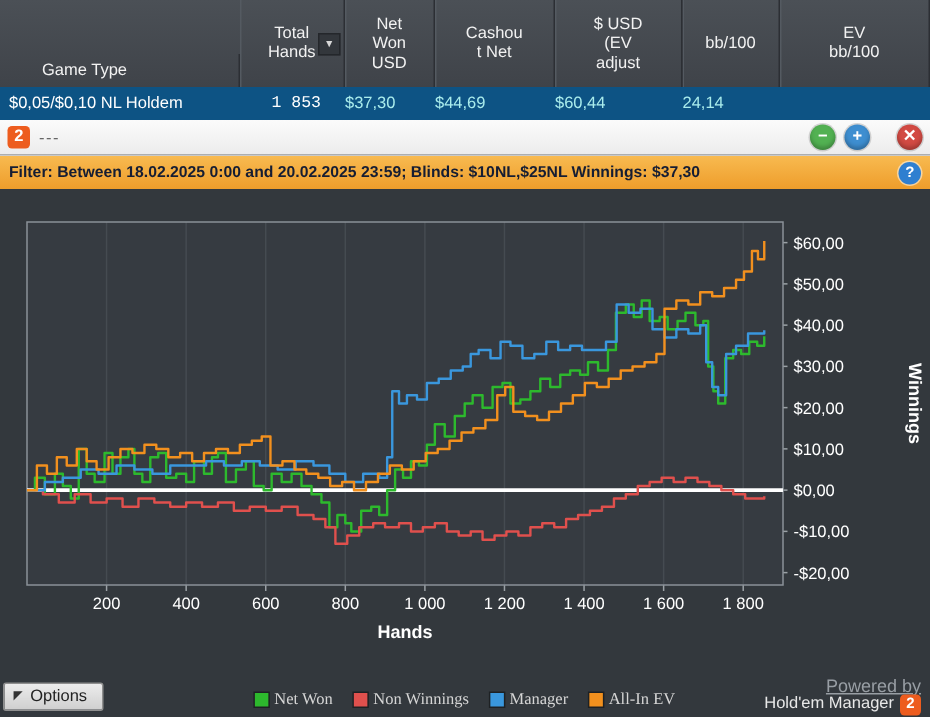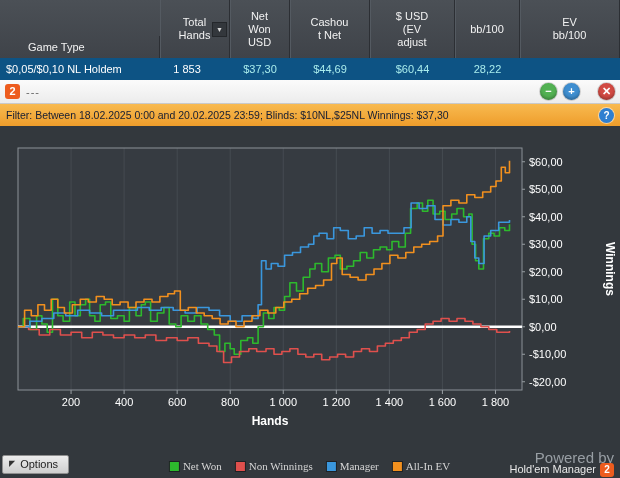--- a/index.html
+++ b/index.html
@@ -23,23 +23,23 @@
   .sort-box{
     position:absolute;right:2px;top:50%;margin-top:-7px;width:13px;height:13px;
     background:#33373c;border:1px solid #24272b;color:#d8d8d8;font-size:7px;
     line-height:13px;text-align:center;
   }
   
   .data-row{
     display:grid;grid-template-columns:160px 70px 60px 80px 85px 65px 100px;
     height:22px;background:#0d5384;align-items:center;font-size:11px;
   }
-  .cell{text-align:center;color:#ffffff;}
+  .cell{color:#ffffff;}
   .cell.first{text-align:left;padding-left:6px;}
-  .cell.num-right{padding-right:16px;}
+  .cell.num-right{text-align:right;padding-right:16px;font-family:Liberation Mono, monospace;}
   .cell.cyan{color:#a9ecec;}
   
   .toolbar{
     height:23px;background:linear-gradient(#fbfbfb,#ececec);
     border-bottom:1px solid #c9c9c9;display:flex;align-items:center;
     padding:0 5px;gap:6px;
   }
   .hm2-mini{
     width:15px;height:15px;border-radius:3px;background:#ed5c1e;color:#fff;
     font-size:11px;font-weight:bold;text-align:center;line-height:15px;
@@ -52,21 +52,21 @@
     box-shadow:inset 0 -2px 3px rgba(0,0,0,.25), 0 0 0 1px rgba(0,0,0,.15);
   }
   .btn-minus{background:#52b152;}
   .btn-plus{background:#3e8ed0;}
   .btn-close{background:#d24a43;margin-left:12px;}
   
   .filter-bar{
     height:22px;background:linear-gradient(#f8ba50,#ee9d2b);
     display:flex;align-items:center;padding:0 6px;
   }
-  .filter-text{font-size:10.5px;font-weight:normal;color:#151d33;}
+  .filter-text{font-size:10.5px;font-weight:bold;color:#151d33;}
   .help-btn{
     margin-left:auto;width:15px;height:15px;border-radius:50%;background:#2f7fd0;
     color:#fff;font-size:10px;font-weight:bold;line-height:15px;text-align:center;
     cursor:pointer;box-shadow:0 0 0 1px rgba(255,255,255,.5);
   }
   
   .chart-wrap{position:relative;height:353px;background:#33383d;}
   svg{display:block;font-family:"Liberation Sans",sans-serif;}
   
   .footer{
@@ -80,21 +80,21 @@
   }
   .options-btn .tri{font-size:8px;color:#333;}
   .legend{
     position:absolute;left:50%;bottom:7px;transform:translateX(-50%);
     display:flex;align-items:center;white-space:nowrap;
   }
   .legend-item{display:flex;align-items:center;gap:4px;margin:0 7px;
     font-size:11px;color:#d5d5d5;font-family:Liberation Serif, serif;}
   .swatch{width:9px;height:9px;display:inline-block;box-shadow:0 0 0 1px rgba(0,0,0,.4);}
   .powered{margin-left:auto;text-align:right;padding-right:6px;line-height:11px;}
-  .powered .line1{color:#989ea4;font-size:15px;}
+  .powered .line1{color:#989ea4;font-size:12px;text-decoration:underline;}
   .powered .line2{display:flex;align-items:center;gap:4px;}
   .powered .brand{color:#e8e8e8;font-size:11px;}
   .hm2-logo{
     width:14px;height:14px;border-radius:3px;background:#ed5c1e;color:#fff;
     font-size:10px;font-weight:bold;text-align:center;line-height:14px;
   }
 </style>
 </head>
 <body>
 
@@ -119,21 +119,21 @@
     <div class="hdr-cell">EV
 bb/100</div>
   </div>
 
   <div class="data-row">
     <div class="cell first">$0,05/$0,10 NL Holdem</div>
     <div class="cell num-right">1 853</div>
     <div class="cell cyan">$37,30</div>
     <div class="cell cyan">$44,69</div>
     <div class="cell cyan">$60,44</div>
-    <div class="cell cyan">28,22</div>
+    <div class="cell cyan">24,14</div>
   </div>
 
   <div class="toolbar">
     <span class="hm2-mini">2</span>
     <span class="tb-title">---</span>
     <span class="tb-spacer"></span>
     <span class="circle-btn btn-minus">−</span>
     <span class="circle-btn btn-plus">+</span>
     <span class="circle-btn btn-close">✕</span>
   </div>

